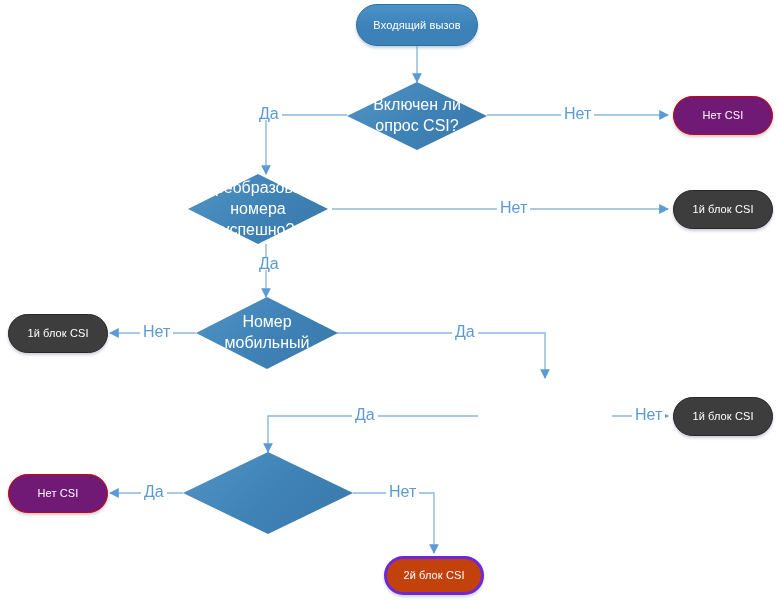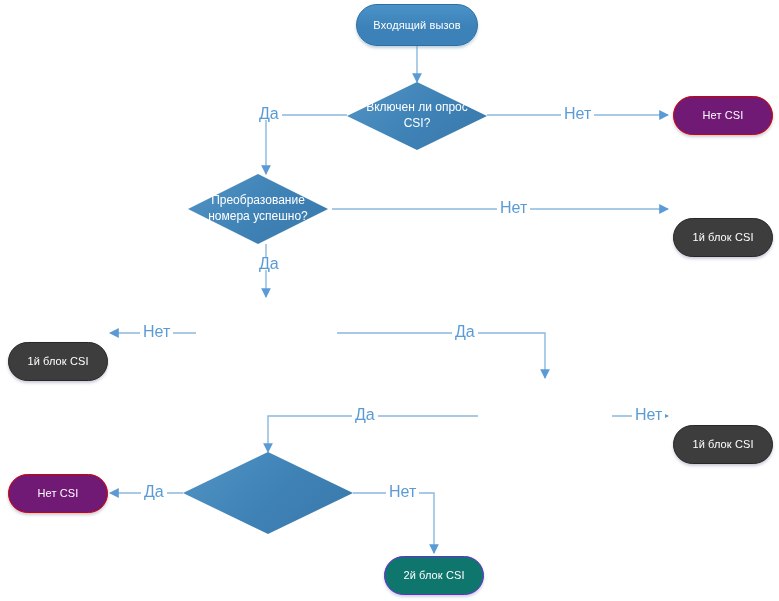--- a/index.html
+++ b/index.html
@@ -51,25 +51,24 @@
   }
   .term-red {
     background: #701a75;
     border: 1px solid #d20000;
     box-shadow: 0 2px 3px rgba(140,140,170,0.45);
   }
   .term-gray {
     background: #3d3d3d;
     border: 1px solid #272727;
     box-shadow: 0 2px 3px rgba(140,140,170,0.45);
-    margin-top: 28px;
   }
   .term-green {
-    background: #0f766e;
-    border: 1px solid #6d28d9;
+    background: #c2410c;
+    border: 3px solid #6d28d9;
     box-shadow: 0 2px 3px rgba(140,160,180,0.45);
   }
   
   .decision {
     position: absolute;
     z-index: 5;
   }
   .decision .dia {
     position: absolute;
     left: 0;
@@ -81,21 +80,21 @@
     filter: drop-shadow(0 2px 2px rgba(120,150,175,0.5));
   }
   .decision .dlabel {
     position: absolute;
     left: 50%;
     top: 50%;
     transform: translate(-50%, -50%);
     width: 78%;
     text-align: center;
     color: #ffffff;
-    font-size: 12px;
+    font-size: 16px;
     line-height: 1.3;
     z-index: 2;
   }
   .edge-label {
     position: absolute;
     font-size: 16px;
     color: #5b9bd5;
     background: #ffffff;
     padding: 0 3px;
     white-space: nowrap;
@@ -155,20 +154,24 @@
 
   <div class="decision" style="left:188px; top:174px; width:140px; height:70px;">
     <div class="dia"></div>
     <div class="dlabel">Преобразование номера успешно?</div>
   </div>
 
   <div class="node term term-gray" style="left:673px; top:190px; width:100px; height:39px;">
     <span>1й блок CSI</span>
   </div>
 
+  <div class="decision" style="left:196px; top:297px; width:142px; height:72px;">
+    <div class="dia"></div>
+    <div class="dlabel">Номер мобильный</div>
+  </div>
 
   <div class="node term term-gray" style="left:8px; top:314px; width:100px; height:39px;">
     <span>1й блок CSI</span>
   </div>
 
 
   <div class="node term term-gray" style="left:673px; top:397px; width:100px; height:39px;">
     <span>1й блок CSI</span>
   </div>
 

